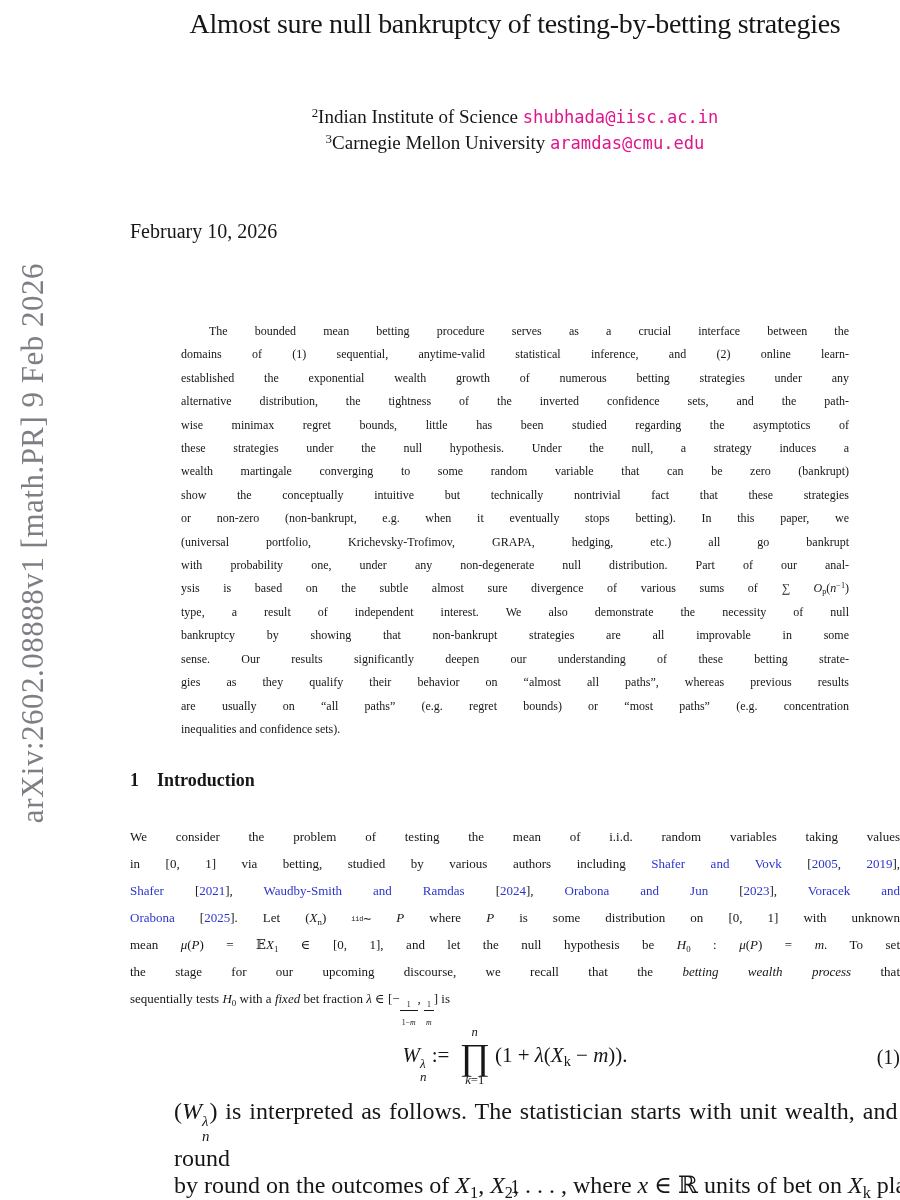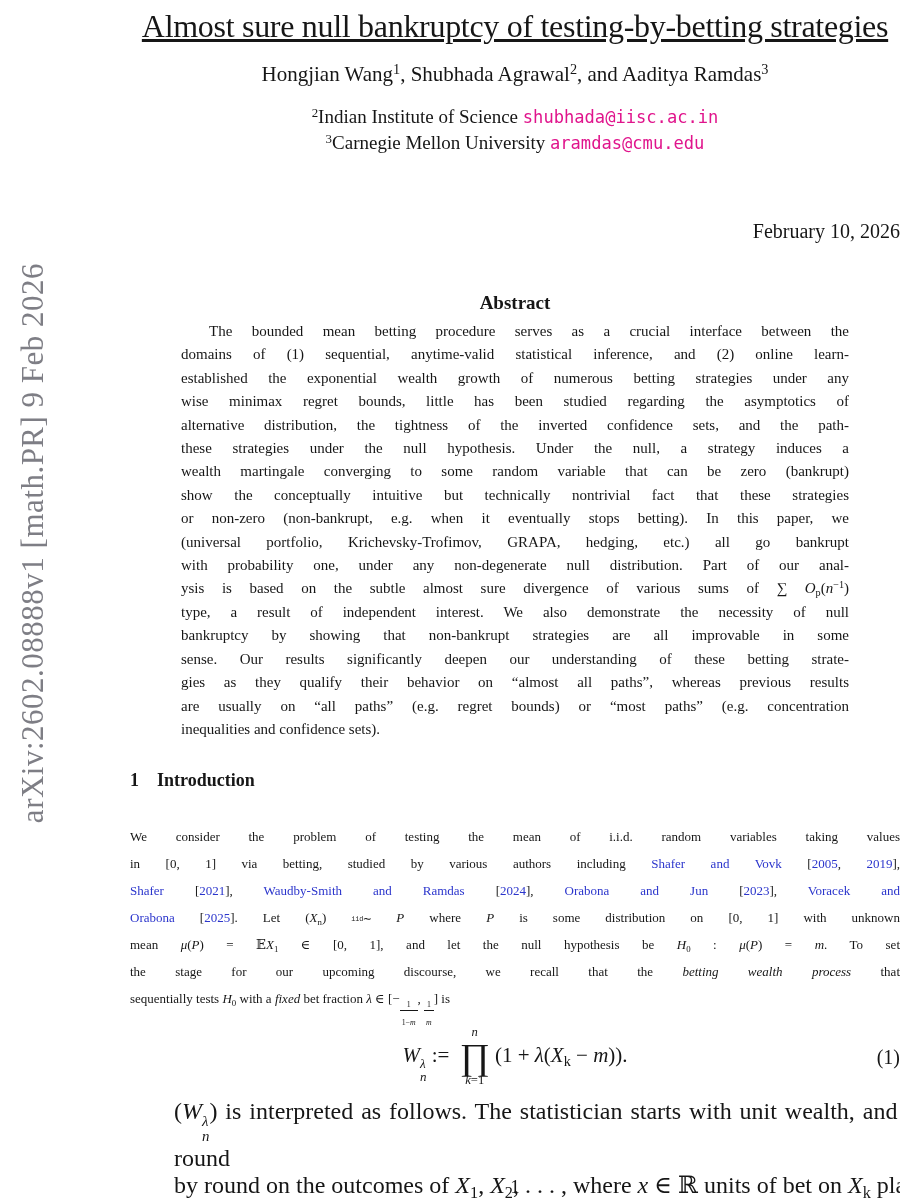--- a/index.html
+++ b/index.html
@@ -18,47 +18,47 @@
     white-space:nowrap;
     font-size:31px; color:var(--wm,#7e7e85);
     letter-spacing:0.5px;
   }
 
   
   .content { position:absolute; left:130px; top:0; width:770px; height:1200px; }
 
   .title {
     position:absolute; top:8px; left:0; width:770px;
-    text-align:center; font-size:32px; letter-spacing:-0.3px;text-decoration:underline;
+    text-align:center; font-size:28px; letter-spacing:-0.3px;
   }
   .authors {
     position:absolute; top:62px; left:0; width:770px;
     text-align:center; font-size:21px;
   }
   .affils {
     position:absolute; top:104px; left:0; width:770px;
     text-align:center; font-size:19px; line-height:26px;
   }
   .email {
     font-family:"DejaVu Sans Mono","Liberation Mono",monospace;
     color:var(--email,#e0148c); font-size:0.9em;
   }
   .link { color:var(--link,#2b35cc); }
   .date {
     position:absolute; top:220px; left:0; width:770px;
-    text-align:right; font-size:20px;
+    text-align:left; font-size:20px;
   }
 
   .abstract-head {
     position:absolute; top:292px; left:0; width:770px;
     text-align:center; font-size:19px; font-weight:bold;
   }
   .abstract-body {
     position:absolute; top:320px; left:51px; width:668px;
-    font-size:15px; line-height:23.4px;
+    font-size:12px; line-height:23.4px;
   }
 
   .section-head {
     position:absolute; top:770px; left:0; width:770px;
     font-size:18px; font-weight:bold;
   }
   .section-head .sec-num { margin-right:18px; }
 
   .intro-body {
     position:absolute; top:823px; left:0; width:770px;
@@ -119,37 +119,35 @@
 <body>
 
 <div class="page">
 
   <div class="watermark">arXiv:2602.08888v1 [math.PR] 9 Feb 2026</div>
 
   <div class="content">
 
     <div class="title">Almost sure null bankruptcy of testing-by-betting strategies</div>
 
-    <div class="authors">Hongjian Wang<sup>1</sup>, Shubhada Agrawal<sup>2</sup>, and Aaditya Ramdas<sup>3</sup></div>
 
     <div class="affils">
       <div><sup>2</sup>Indian Institute of Science <span class="email">shubhada@iisc.ac.in</span></div>
       <div><sup>3</sup>Carnegie Mellon University <span class="email">aramdas@cmu.edu</span></div>
     </div>
 
     <div class="date">February 10, 2026</div>
 
-    <div class="abstract-head">Abstract</div>
 
     <div class="abstract-body">
       <div class="jline indent">The bounded mean betting procedure serves as a crucial interface between the</div>
       <div class="jline">domains of (1) sequential, anytime-valid statistical inference, and (2) online learn-</div>
       <div class="jline">established the exponential wealth growth of numerous betting strategies under any</div>
+      <div class="jline">alternative distribution, the tightness of the inverted confidence sets, and the path-</div>
       <div class="jline">wise minimax regret bounds, little has been studied regarding the asymptotics of</div>
-      <div class="jline">alternative distribution, the tightness of the inverted confidence sets, and the path-</div>
       <div class="jline">these strategies under the null hypothesis.  Under the null, a strategy induces a</div>
       <div class="jline">wealth martingale converging to some random variable that can be zero (bankrupt)</div>
       <div class="jline">show the conceptually intuitive but technically nontrivial fact that these strategies</div>
       <div class="jline">or non-zero (non-bankrupt, e.g. when it eventually stops betting). In this paper, we</div>
       <div class="jline">(universal portfolio, Krichevsky-Trofimov, GRAPA, hedging, etc.) all go bankrupt</div>
       <div class="jline">with probability one, under any non-degenerate null distribution. Part of our anal-</div>
       <div class="jline">ysis is based on the subtle almost sure divergence of various sums of ∑ <span class="it">O</span><sub>p</sub>(<span class="it">n</span><sup>−1</sup>)</div>
       <div class="jline">type, a result of independent interest.  We also demonstrate the necessity of null</div>
       <div class="jline">bankruptcy by showing that non-bankrupt strategies are all improvable in some</div>
       <div class="jline">sense.  Our results significantly deepen our understanding of these betting strate-</div>

